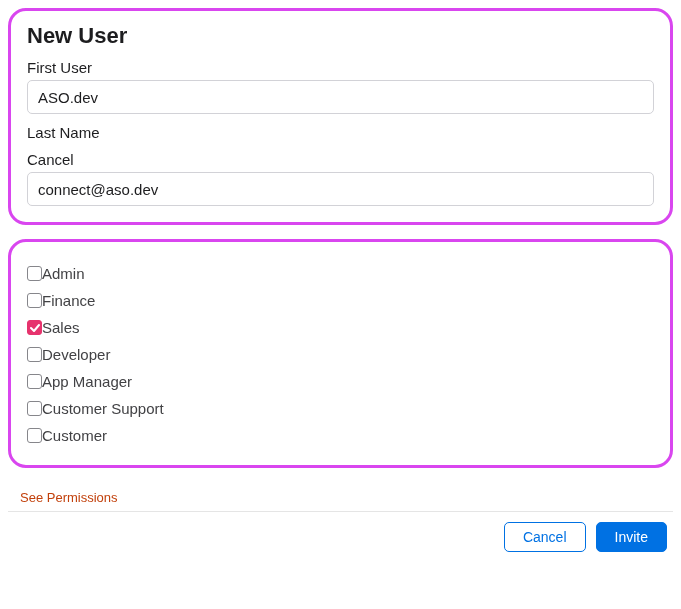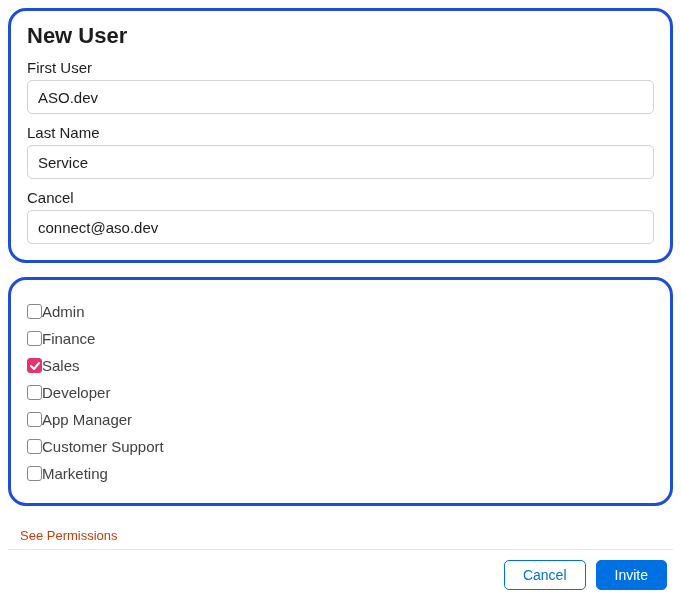--- a/index.html
+++ b/index.html
@@ -6,21 +6,21 @@
   body {
     margin: 0;
     padding: 8px;
     font-family: -apple-system, BlinkMacSystemFont, "Segoe UI", Helvetica, Arial, sans-serif;
     font-size: 14px;
     color: #1d1d1f;
     width: 681px;
     background: #fff;
   }
   .panel {
-    border: 3px solid #1d4ed8;
+    border: 3px solid #d946ef;
     border-radius: 18px;
     padding: 12px 16px 16px 16px;
     margin-bottom: 14px;
     background: #fff;
   }
   .panel-title {
     font-size: 22px;
     font-weight: 700;
     margin: 0 0 6px 0;
   }
@@ -106,21 +106,20 @@
 
 
 
 <div class="panel">
   <h2 class="panel-title">New User</h2>
 
   <div class="field-label">First User</div>
   <input class="text-input" type="text" value="ASO.dev" style="">
 
   <div class="field-label">Last Name</div>
-  <input class="text-input" type="text" value="Service" style="">
 
   <div class="field-label">Cancel</div>
   <input class="text-input" type="text" value="connect@aso.dev" style="">
 </div>
 
 
 <div class="panel">
   <div class="roles-list" id="roles-list">
       <div class="role-item">
         <span class="cb"></span>
@@ -145,21 +144,21 @@
       <div class="role-item">
         <span class="cb"></span>
         <span class="role-label">App Manager</span>
       </div>
       <div class="role-item">
         <span class="cb"></span>
         <span class="role-label">Customer Support</span>
       </div>
       <div class="role-item">
         <span class="cb"></span>
-        <span class="role-label">Marketing</span>
+        <span class="role-label">Customer</span>
       </div>
     </div>
 </div>
 
 <a class="permissions-link">See Permissions</a>
 
 <div class="footer">
   <button class="btn btn-secondary">Cancel</button>
   <button class="btn btn-primary">Invite</button>
 </div>

